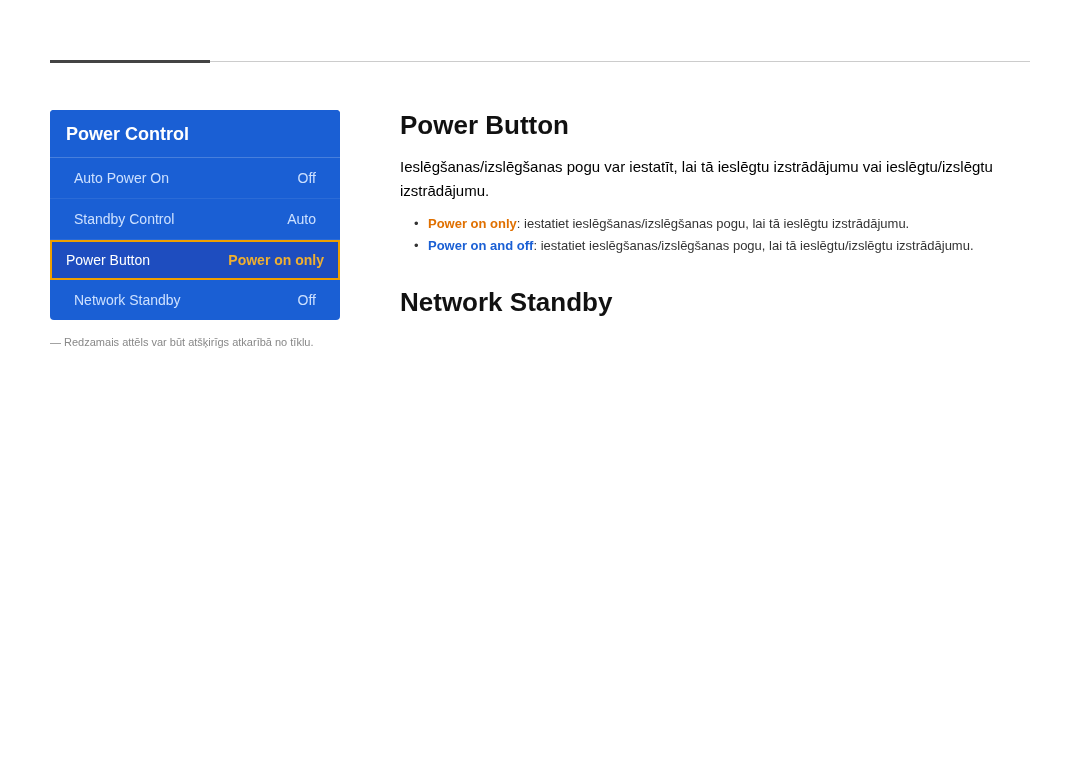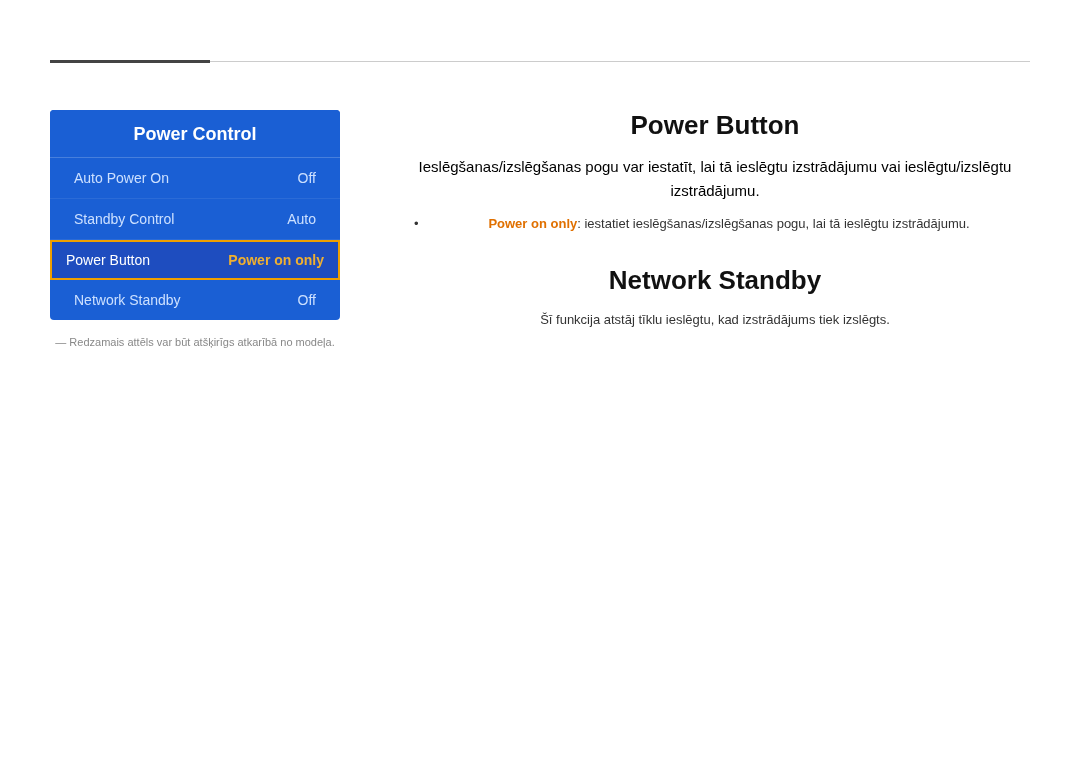--- a/index.html
+++ b/index.html
@@ -1,19 +1,18 @@
 <!DOCTYPE html>
 <html><head>
   <meta charset="utf-8">
   <style>
     * {
       margin: 0;
       padding: 0;
       box-sizing: border-box;
-      text-align: center;
     }
 
     body {
       width: 1080px;
       height: 763px;
       background: #ffffff;
       font-family: 'Samsung Sans', Arial, sans-serif;
       overflow: hidden;
     }
 
@@ -233,36 +232,38 @@
           <span class="menu-item-value">Power on only</span>
         </div>
 
         <div class="menu-item">
           <span class="menu-item-label">Network Standby</span>
           <span class="menu-item-value">Off</span>
         </div>
 
       </div>
 
-      <p class="footnote">― Redzamais attēls var būt atšķirīgs atkarībā no modeļa.</p>
+      <p class="footnote">― Redzamais attēls var būt atšķirīgs atkarībā no tīklu.</p>
     </div>
 
     <div class="content-panel">
 
       <h2 class="section-title">Power Button</h2>
 
       <p class="section-intro">Ieslēgšanas/izslēgšanas pogu var iestatīt, lai tā ieslēgtu izstrādājumu vai ieslēgtu/izslēgtu izstrādājumu.</p>
 
       <ul class="bullet-list">
         <li>
           <span class="highlight-orange">Power on only</span><span>: iestatiet ieslēgšanas/izslēgšanas pogu, lai tā ieslēgtu izstrādājumu.</span>
         </li>
+        <li>
+          <span class="highlight-blue">Power on and off</span><span>: iestatiet ieslēgšanas/izslēgšanas pogu, lai tā ieslēgtu/izslēgtu izstrādājumu.</span>
+        </li>
       </ul>
 
       <h2 class="second-section-title">Network Standby</h2>
 
-      <p class="second-section-intro">Šī funkcija atstāj tīklu ieslēgtu, kad izstrādājums tiek izslēgts.</p>
 
 
     </div>
 
   </div>
 </div>
 
 </body></html>

